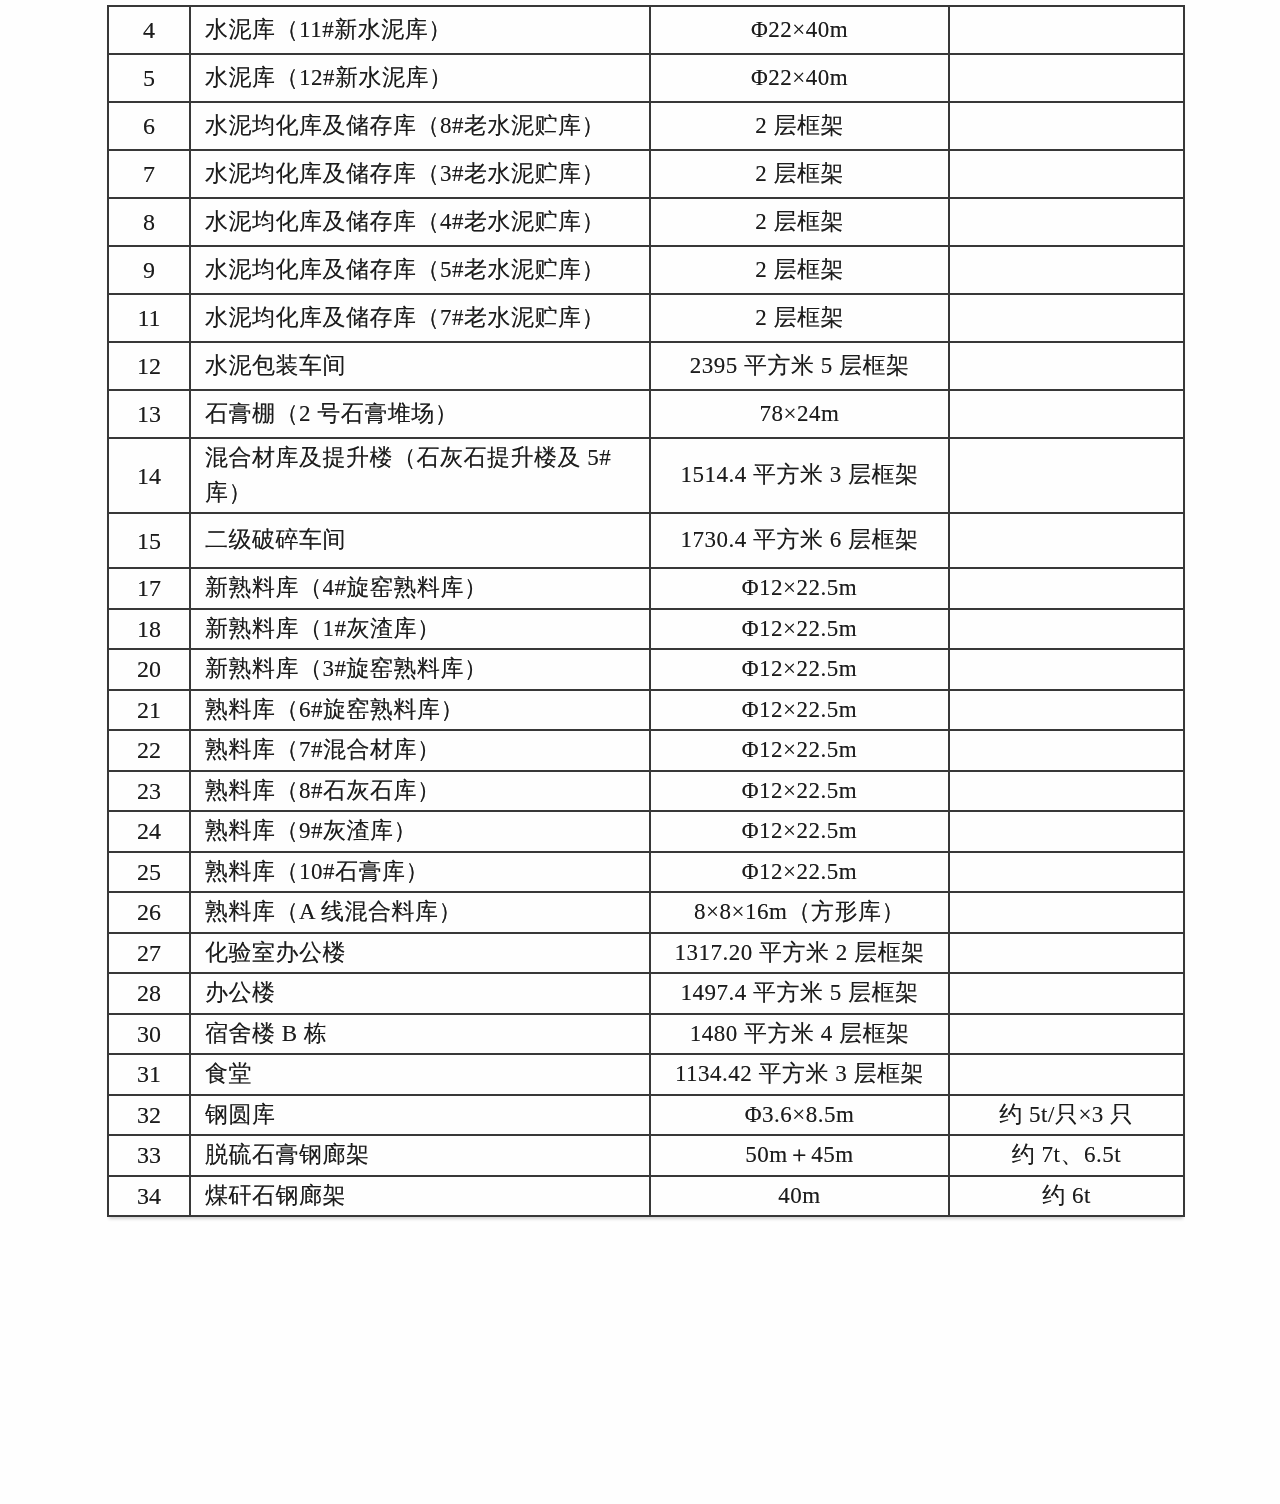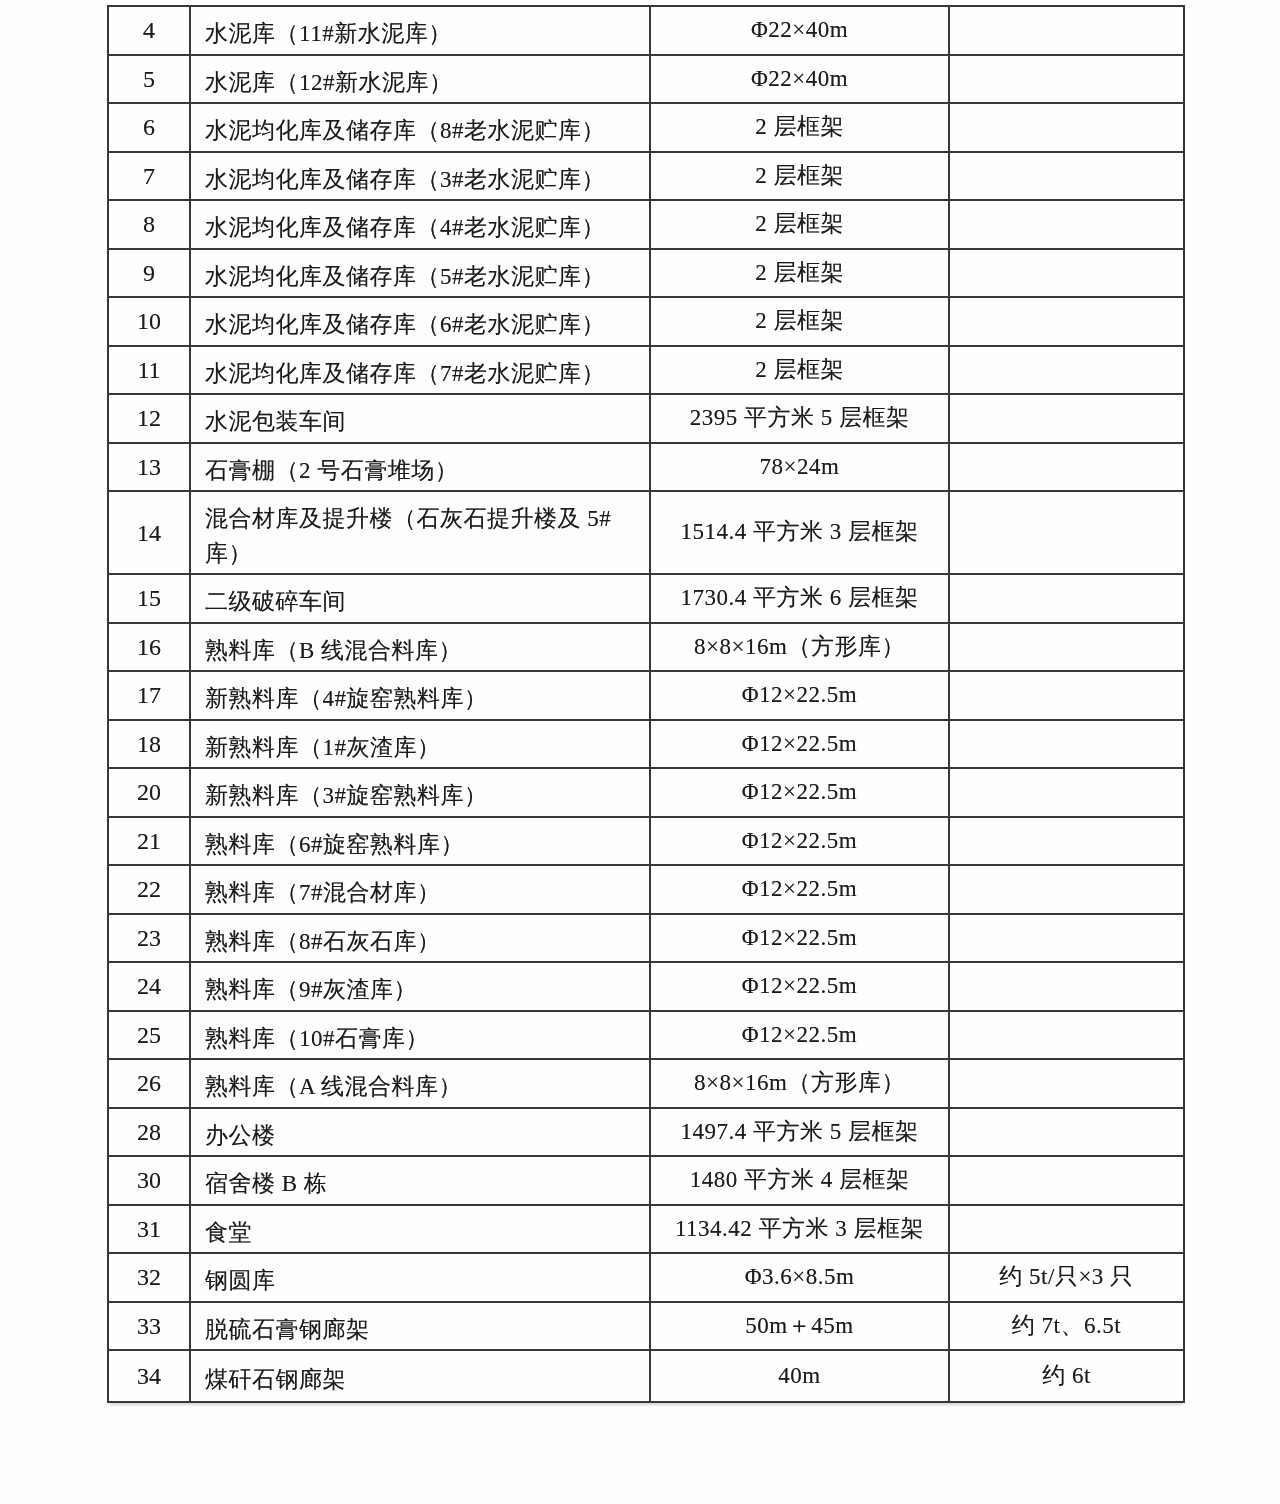--- a/index.html
+++ b/index.html
@@ -32,21 +32,21 @@
     text-align: center;
     vertical-align: middle;
     padding: 0;
     line-height: 1.5;
     letter-spacing: 0.5px;
     text-shadow: 0 0 0.5px rgba(40,40,40,0.55); 
     overflow: hidden;
   }
   table.spec-table td.col-name {
     text-align: left;
-    padding: 10px 24px 2px 14px;
+    padding: 2px 24px 2px 14px;
     font-family: Liberation Serif, serif;
   }
   table.spec-table td.col-no {
     font-size: 24px;
     letter-spacing: 0;
   }
   
   table.spec-table tr { height: 48px; }              
   table.spec-table tr:nth-child(11) { height: 55px; } 
   table.spec-table tr:nth-child(n+12) { height: 34px; } 
@@ -97,26 +97,20 @@
           <td class="col-spec">2 层框架</td>
           <td class="col-weight"></td>
         </tr>
         <tr>
           <td class="col-no">9</td>
           <td class="col-name">水泥均化库及储存库（5#老水泥贮库）</td>
           <td class="col-spec">2 层框架</td>
           <td class="col-weight"></td>
         </tr>
         <tr>
-          <td class="col-no">10</td>
-          <td class="col-name">水泥均化库及储存库（6#老水泥贮库）</td>
-          <td class="col-spec">2 层框架</td>
-          <td class="col-weight"></td>
-        </tr>
-        <tr>
           <td class="col-no">11</td>
           <td class="col-name">水泥均化库及储存库（7#老水泥贮库）</td>
           <td class="col-spec">2 层框架</td>
           <td class="col-weight"></td>
         </tr>
         <tr>
           <td class="col-no">12</td>
           <td class="col-name">水泥包装车间</td>
           <td class="col-spec">2395 平方米 5 层框架</td>
           <td class="col-weight"></td>
@@ -133,26 +127,20 @@
           <td class="col-spec">1514.4 平方米 3 层框架</td>
           <td class="col-weight"></td>
         </tr>
         <tr>
           <td class="col-no">15</td>
           <td class="col-name">二级破碎车间</td>
           <td class="col-spec">1730.4 平方米 6 层框架</td>
           <td class="col-weight"></td>
         </tr>
         <tr>
-          <td class="col-no">16</td>
-          <td class="col-name">熟料库（B 线混合料库）</td>
-          <td class="col-spec">8×8×16m（方形库）</td>
-          <td class="col-weight"></td>
-        </tr>
-        <tr>
           <td class="col-no">17</td>
           <td class="col-name">新熟料库（4#旋窑熟料库）</td>
           <td class="col-spec">Φ12×22.5m</td>
           <td class="col-weight"></td>
         </tr>
         <tr>
           <td class="col-no">18</td>
           <td class="col-name">新熟料库（1#灰渣库）</td>
           <td class="col-spec">Φ12×22.5m</td>
           <td class="col-weight"></td>
@@ -190,20 +178,26 @@
         <tr>
           <td class="col-no">25</td>
           <td class="col-name">熟料库（10#石膏库）</td>
           <td class="col-spec">Φ12×22.5m</td>
           <td class="col-weight"></td>
         </tr>
         <tr>
           <td class="col-no">26</td>
           <td class="col-name">熟料库（A 线混合料库）</td>
           <td class="col-spec">8×8×16m（方形库）</td>
+          <td class="col-weight"></td>
+        </tr>
+        <tr>
+          <td class="col-no">27</td>
+          <td class="col-name">化验室办公楼</td>
+          <td class="col-spec">1317.20 平方米 2 层框架</td>
           <td class="col-weight"></td>
         </tr>
         <tr>
           <td class="col-no">28</td>
           <td class="col-name">办公楼</td>
           <td class="col-spec">1497.4 平方米 5 层框架</td>
           <td class="col-weight"></td>
         </tr>
         <tr>
           <td class="col-no">30</td>

